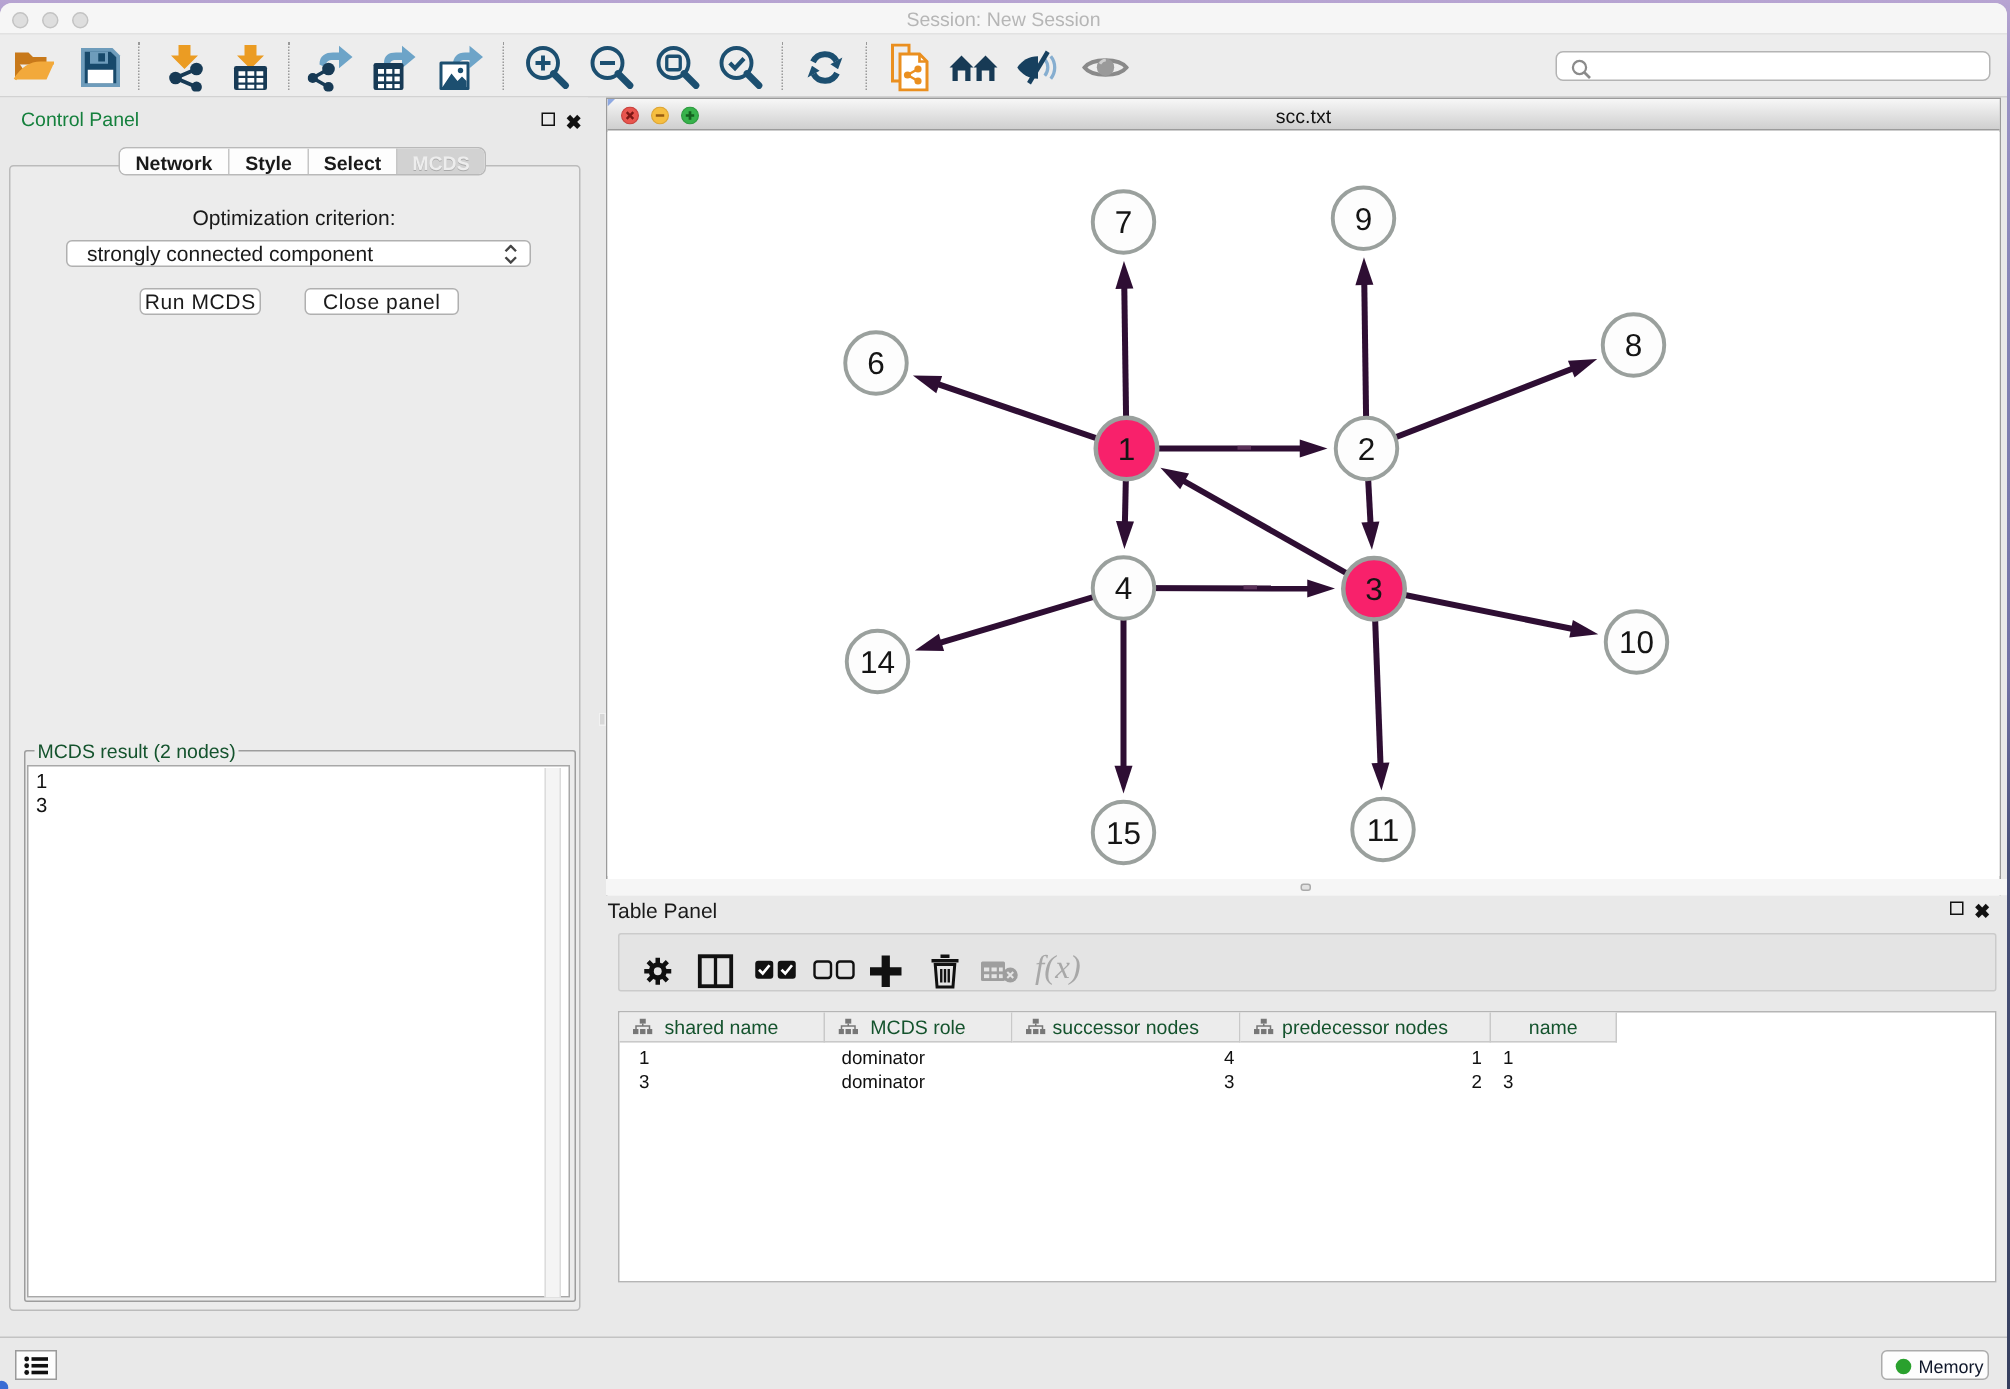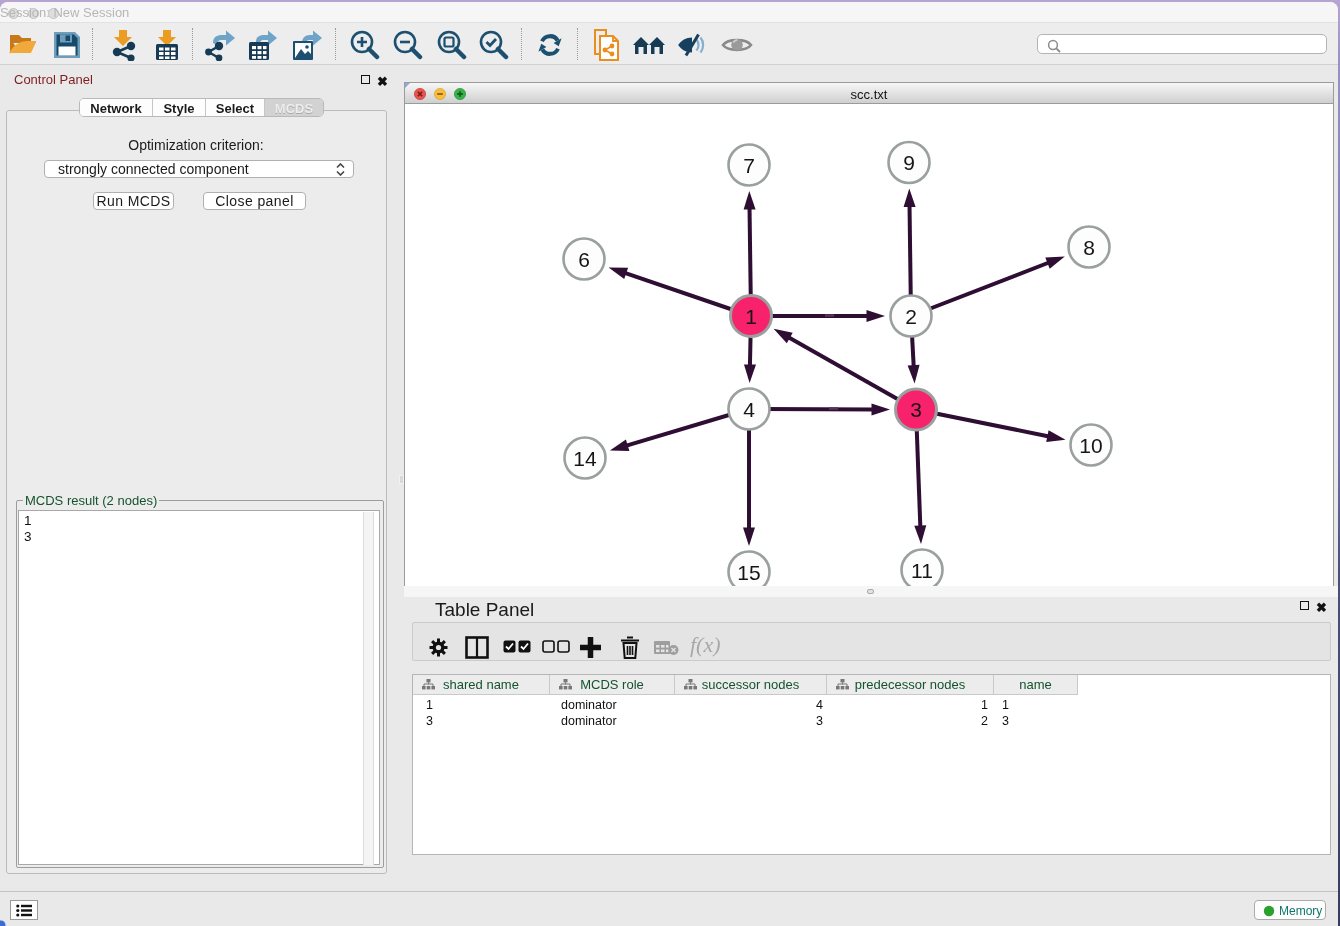--- a/index.html
+++ b/index.html
@@ -1,59 +1,59 @@
 <!DOCTYPE html>
 <html><head><meta charset="utf-8">
 <style>
 *{margin:0;padding:0;box-sizing:border-box}
 html,body{width:1340px;height:926px;overflow:hidden}
 body{background:linear-gradient(#b7a4d2 0px,#9a92c4 60px,#8383b5 220px,#7272a6 450px,#49517a 570px,#353e5e 926px);font-family:"Liberation Sans",sans-serif;position:relative}
 #app{position:absolute;left:0;top:2px;width:1338px;height:924px;background:#e9e9e9;border-radius:8px 8px 0 0}
 #titlebar{position:absolute;left:0;top:0;width:1338px;height:20px;background:#f6f6f6;border-radius:8px 8px 0 0}
 .tl{position:absolute;top:6px;width:11px;height:11px;border-radius:50%;background:#dedede;border:1px solid #c3c3c3}
-#apptitle{position:absolute;top:3px;left:0;width:1338px;font-size:13px;color:#b6b6b6}
+#apptitle{position:absolute;top:3px;left:0;width:1338px;text-align:center;font-size:13px;color:#b6b6b6}
 #toolbar{position:absolute;left:0;top:20px;width:1338px;height:43px;background:#ededed;border-bottom:1px solid #d2d2d2;border-top:1px solid #e2e2e2}
 .tbi{position:absolute;top:6px}
 .tsep{position:absolute;top:5px;height:32px;width:0;border-left:1px dotted #9a9a9a}
 #search{position:absolute;left:1037px;top:11px;width:290px;height:20px;background:#fff;border:1px solid #b4b4b4;border-radius:5px}
 #cp{position:absolute;left:0;top:63px;width:392px;height:824px;background:#e9e9e9}
-#cp-title{position:absolute;left:14px;top:7px;font-size:13px;color:#7f1d1d}
+#cp-title{position:absolute;left:14px;top:7px;font-size:13px;color:#15803d}
 .fl-sq{position:absolute;width:9px;height:9px;border:1.5px solid #111}
 .fl-x{position:absolute;font-size:13px;font-weight:bold;color:#111;line-height:1}
 .tabs{position:absolute;z-index:5;display:flex;border:1px solid #b9b9b9;border-radius:5px;overflow:hidden;background:#fdfdfd}
 .tab{font-size:13px;font-weight:600;color:#1a1a1a;text-align:center;padding-top:2px;border-left:1px solid #c6c6c6;background:#fdfdfd;height:100%}
 .tab:first-child{border-left:none}
 .tab.sel{background:#d2d2d2;color:#ededed;text-shadow:0 1px 0 #aaa}
 #cp-tabs{left:79px;top:33px;width:245px;height:19px}
 #cp-content{position:absolute;left:6px;top:45px;width:381px;height:764px;border:1px solid #bbbbbb;border-radius:3px;background:#ececec}
 #opt-label{position:absolute;left:0;top:72px;width:392px;text-align:center;font-size:14px;color:#1a1a1a}
 #opt-select{position:absolute;left:44px;top:95px;width:310px;height:18px;background:#fff;border:1px solid #b0b0b0;border-radius:4px;font-size:14px;color:#1a1a1a;padding-left:13px;line-height:16px}
 .btn{position:absolute;top:127px;height:18px;background:#fff;border:1px solid #b0b0b0;border-radius:4px;font-size:14px;color:#1a1a1a;text-align:center;line-height:17px;letter-spacing:0.4px}
 #fieldset{position:absolute;left:16px;top:435px;width:368px;height:368px;border:1px solid #9d9d9d;border-radius:2px}
 #fs-legend{position:absolute;left:6px;top:-8px;background:#ececec;font-size:13px;color:#14532d;padding:0 2px}
 #fs-white{position:absolute;left:1px;top:9px;width:362px;height:355px;background:#fff;border:1px solid #a8a8a8}
 #fs-scroll{position:absolute;right:5px;top:1px;width:11px;height:353px;background:#f4f4f4;border-left:1px solid #dcdcdc;border-right:1px solid #dcdcdc}
-#netwin{position:absolute;left:404px;top:80px;width:930px;height:671px;border:1px solid #9b9b9b;background:#fff}
+#netwin{position:absolute;left:404px;top:63px;width:930px;height:671px;border:1px solid #9b9b9b;background:#fff}
 #net-tb{position:absolute;left:0;top:0;width:928px;height:21px;background:linear-gradient(#f7f7f7,#cfcfcf);border-bottom:1px solid #9b9b9b}
 #net-title{position:absolute;left:0;top:4px;width:928px;text-align:center;font-size:13px;color:#111}
 #net-content{position:absolute;left:0;top:22px;width:928px;height:496px;background:#fff}
 #hdiv{position:absolute;left:404px;top:584px;width:934px;height:11px;background:#f6f6f6}
 #hdiv-handle{position:absolute;left:867px;top:587px;width:7px;height:5px;background:#e2e2e2;border:1px solid #aaa;border-radius:2px}
 #vdiv-handle{position:absolute;left:399px;top:473px;width:5px;height:9px;background:#d8d8d8;border:1px solid #f2f2f2}
 #tp{position:absolute;left:404px;top:595px;width:934px;height:294px;background:#e9e9e9}
-#tp-title{position:absolute;left:31px;top:2px;font-size:19px;color:#1a1a1a}
+#tp-title{position:absolute;left:1px;top:2px;font-size:14px;color:#1a1a1a}
 #tp-toolbar{position:absolute;left:8px;top:25px;width:919px;height:39px;background:#e4e4e4;border:1px solid #cbcbcb;border-radius:2px}
 #tp-table{position:absolute;left:8px;top:77px;width:919px;height:181px;background:#fff;border:1px solid #b5b5b5}
 .th{position:absolute;top:0;height:20px;background:#ececec;border-right:1px solid #c9c9c9;border-bottom:1px solid #c9c9c9;font-size:13px;color:#14532d;text-align:center;line-height:19px}
 .hicon{position:absolute;left:8px;top:4px}
 .td{position:absolute;font-size:12.5px;color:#111}
 #tp-tabs{left:289px;top:268px;width:354px;height:19px}
 #statusbar{position:absolute;left:0;top:889px;width:1338px;height:33px;border-top:1px solid #c3c3c3;background:#e9e9e9}
 #listbtn{position:absolute;left:10px;top:8px;width:28px;height:20px;background:#fdfdfd;border:1px solid #9a9a9a}
-#membtn{position:absolute;left:1254px;top:8px;width:72px;height:20px;background:#fdfdfd;border:1px solid #ababab;border-radius:4px;font-size:12px;color:#0f766e}
+#membtn{position:absolute;left:1254px;top:8px;width:72px;height:20px;background:#fdfdfd;border:1px solid #ababab;border-radius:4px;font-size:12px;color:#0f172a}
 </style></head><body>
 <div id="app">
 <div id="titlebar">
   <div class="tl" style="left:8px"></div>
   <div class="tl" style="left:28px"></div>
   <div class="tl" style="left:48px"></div>
   <div id="apptitle">Session: New Session</div>
 </div>
 <div id="toolbar">
 

